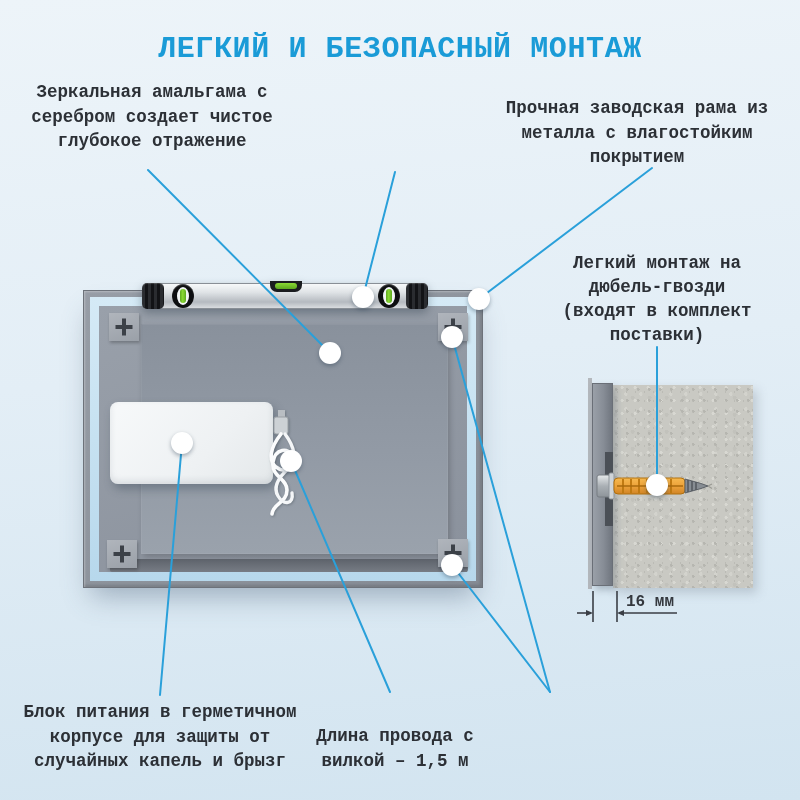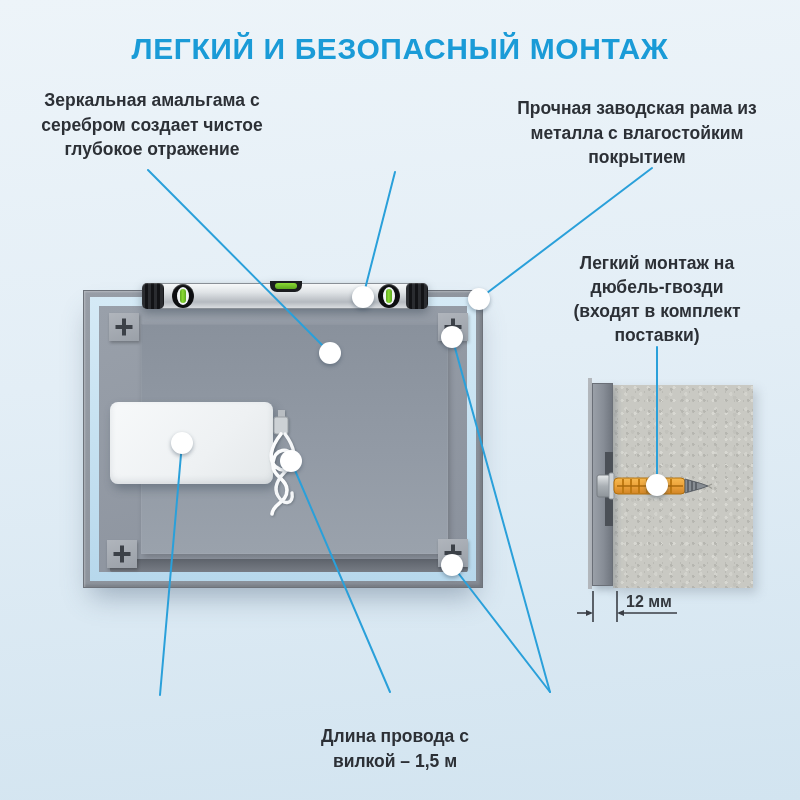--- a/index.html
+++ b/index.html
@@ -1,33 +1,33 @@
 <!DOCTYPE html>
 <html><head>
 <meta charset="utf-8">
 <style>
   html,body{margin:0;padding:0;background:#fff;}
   .canvas{
     position:relative;width:800px;height:800px;overflow:hidden;
     background:linear-gradient(175deg,#edf4f9 0%,#e3eef6 45%,#d2e4f0 100%);
-    font-family:Liberation Sans, sans-serif;
+    font-family:Liberation Mono, monospace;
   }
   
   .title{
     position:absolute;left:400px;top:32px;transform:translateX(-50%);
     white-space:nowrap;font-size:30px;font-weight:800;letter-spacing:.6px;
     color:#1a9bd7;z-index:60;
   }
   
   .note{
     position:absolute;transform:translateX(-50%);text-align:center;
     font-size:17.5px;line-height:24.5px;font-weight:700;color:#2c3036;
     white-space:nowrap;z-index:60;
   }
-  .note-amalgam{left:152px;top:88px;}
+  .note-amalgam{left:152px;top:80px;}
   .note-geometry{left:391px;top:96px;}
   .note-frame{left:637px;top:96px;}
   .note-dowels{left:657px;top:251px;line-height:24px;}
   .note-power{left:160px;top:700px;}
   .note-cord{left:395px;top:724px;}
   .note-fasteners{left:622px;top:700px;}
   
   .mirror{
     position:absolute;left:83px;top:290px;width:400px;height:298px;
     background:linear-gradient(145deg,#979da6 0%,#858b94 100%);
@@ -238,21 +238,21 @@
   <svg class="dim-svg" width="110" height="40" viewBox="0 0 110 40">
     <g stroke="#3a3e45" stroke-width="1.6" fill="none">
       <line x1="20" y1="3" x2="20" y2="34"></line>
       <line x1="44" y1="3" x2="44" y2="34"></line>
       <line x1="4" y1="25" x2="18" y2="25"></line>
       <line x1="46" y1="25" x2="104" y2="25"></line>
     </g>
     <polygon points="20,25 13,22 13,28" fill="#3a3e45"></polygon>
     <polygon points="44,25 51,22 51,28" fill="#3a3e45"></polygon>
   </svg>
-  <div class="dim-label">12 мм</div>
+  <div class="dim-label">16 мм</div>
 
   <svg class="overlay" width="800" height="800" viewBox="0 0 800 800">
     <line class="cl" x1="148" y1="170" x2="330" y2="353"></line>
     <line class="cl" x1="395" y1="172" x2="363" y2="297"></line>
     <line class="cl" x1="652" y1="168" x2="479" y2="299"></line>
     <line class="cl" x1="452" y1="337" x2="550" y2="692"></line>
     <line class="cl" x1="452" y1="565" x2="550" y2="692"></line>
     <line class="cl" x1="182" y1="443" x2="160" y2="695"></line>
     <line class="cl" x1="291" y1="461" x2="390" y2="692"></line>
     <line class="cl" x1="657" y1="347" x2="657" y2="485"></line>
@@ -262,15 +262,16 @@
     <circle class="dot" cx="452" cy="337" r="11"></circle>
     <circle class="dot" cx="182" cy="443" r="11"></circle>
     <circle class="dot" cx="291" cy="461" r="11"></circle>
     <circle class="dot" cx="452" cy="565" r="11"></circle>
     <circle class="dot" cx="657" cy="485" r="11"></circle>
   </svg>
 
   <div class="note note-amalgam">Зеркальная амальгама с<br>серебром создает чистое<br>глубокое отражение</div>
   <div class="note note-frame">Прочная заводская рама из<br>металла с влагостойким<br>покрытием</div>
   <div class="note note-dowels">Легкий монтаж на<br>дюбель-гвозди<br>(входят в комплект<br>поставки)</div>
+  <div class="note note-power">Блок питания в герметичном<br>корпусе для защиты от<br>случайных капель и брызг</div>
   <div class="note note-cord">Длина провода с<br>вилкой – 1,5 м</div>
 
 </div>
 
 </body></html>

